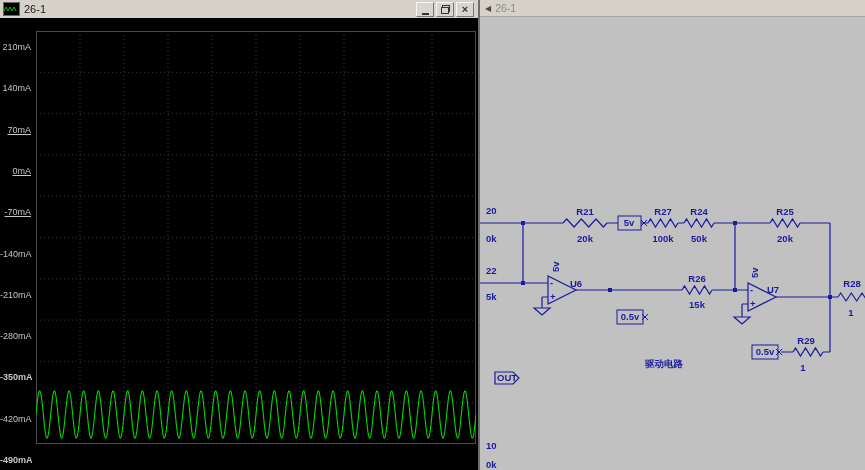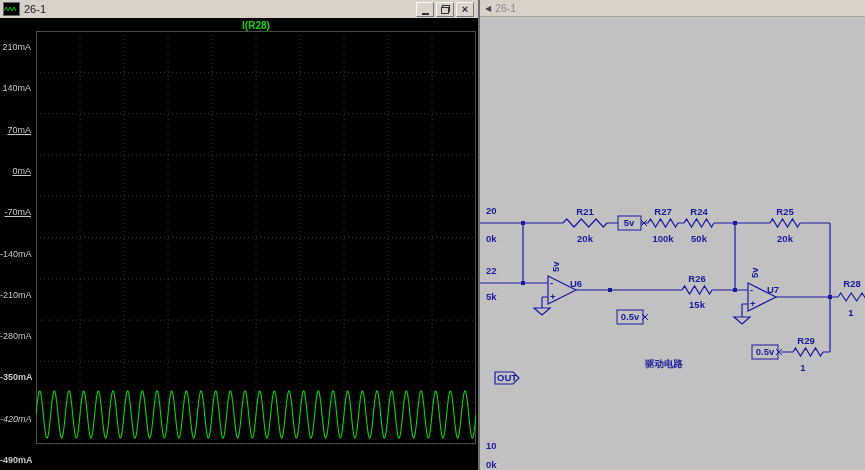--- a/index.html
+++ b/index.html
@@ -70,32 +70,31 @@
               <span class="r1"></span>
               <span class="r2"></span>
             </span>
           </span>
         <span class="wbtn">
             <span class="close-glyph">×</span>
           </span>
       </span>
     </div>
     <div class="plot-area">
-      <div class="trace-title" style="color: rgb(0, 216, 0);">I(R28)</div>
       <div class="yticks">
           <div class="ytick" style="top: 8px;">210mA</div>
           <div class="ytick" style="top: 49.3px;">140mA</div>
           <div class="ytick" style="top: 90.6px; text-decoration: underline;">70mA</div>
           <div class="ytick" style="top: 131.9px; text-decoration: underline;">0mA</div>
           <div class="ytick" style="top: 173.2px; text-decoration: underline;">-70mA</div>
           <div class="ytick" style="top: 214.5px;">-140mA</div>
           <div class="ytick" style="top: 255.8px;">-210mA</div>
           <div class="ytick" style="top: 297.1px;">-280mA</div>
           <div class="ytick" style="top: 338.4px; font-weight: bold;">-350mA</div>
-          <div class="ytick" style="top: 379.7px; font-style: italic;">-420mA</div>
+          <div class="ytick" style="top: 379.7px;">-420mA</div>
           <div class="ytick" style="top: 421px; font-weight: bold;">-490mA</div>
         </div>
       <svg class="plot-svg" width="440" height="416" viewBox="0 0 440 416">
         <g>
             <line class="grid-h" x1="0" x2="440" y1="0" y2="0"></line>
             <line class="grid-h" x1="0" x2="440" y1="41.3" y2="41.3"></line>
             <line class="grid-h" x1="0" x2="440" y1="82.6" y2="82.6"></line>
             <line class="grid-h" x1="0" x2="440" y1="123.89999999999999" y2="123.89999999999999"></line>
             <line class="grid-h" x1="0" x2="440" y1="165.2" y2="165.2"></line>
             <line class="grid-h" x1="0" x2="440" y1="206.5" y2="206.5"></line>

